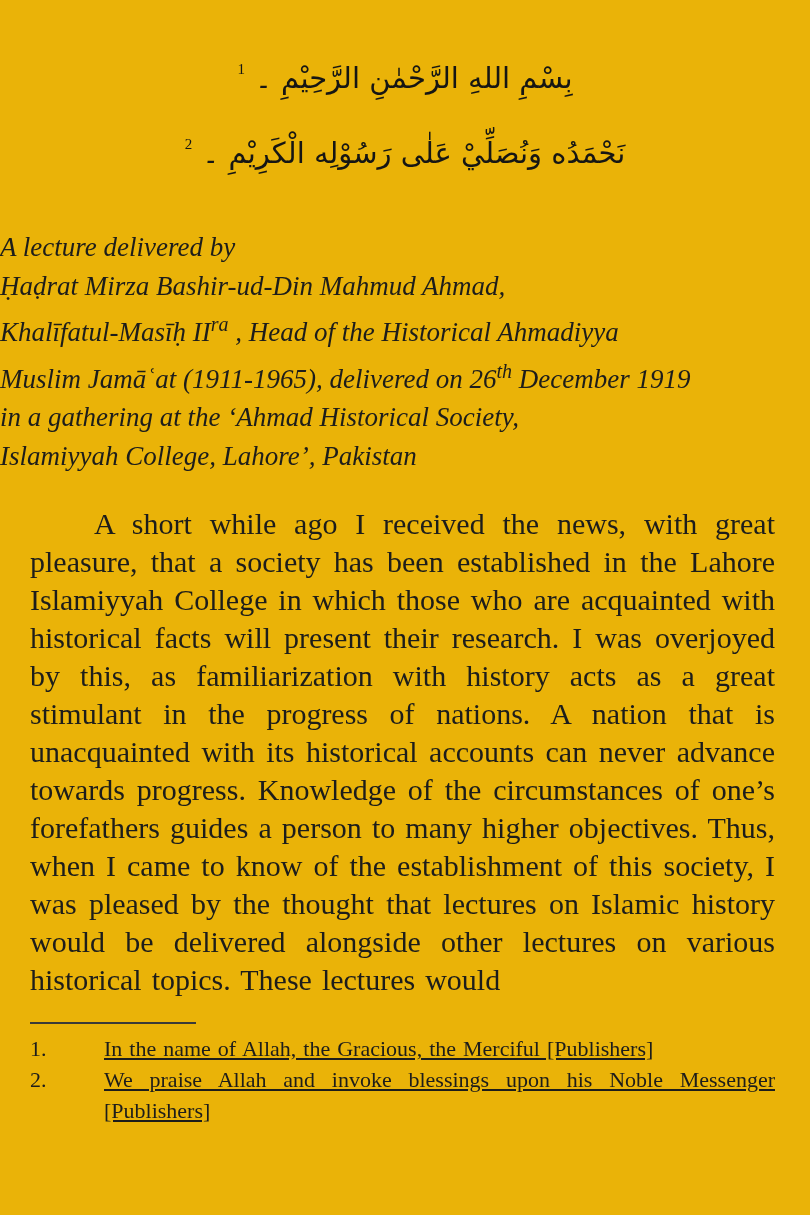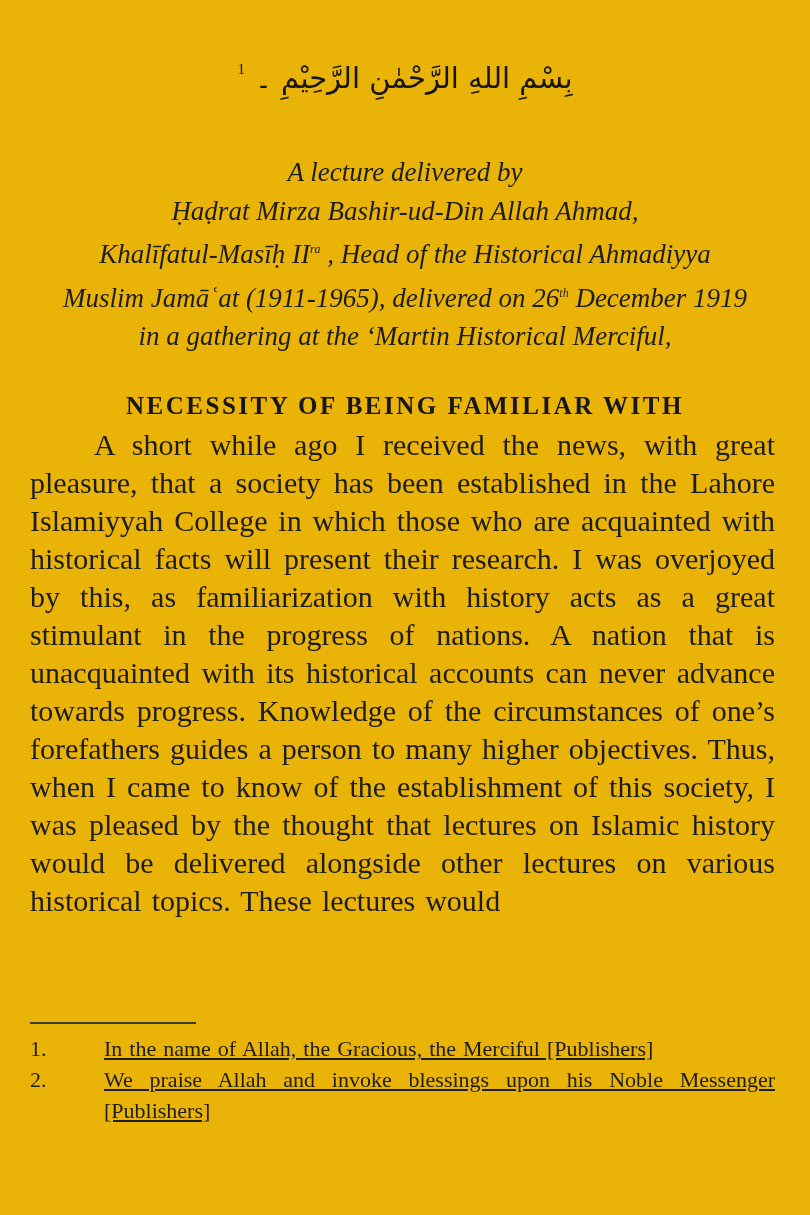--- a/index.html
+++ b/index.html
@@ -34,28 +34,28 @@
     font-family: "Liberation Serif", serif;
     font-size: 15px;
     vertical-align: 14px;
     margin-right: 10px;
     letter-spacing: 0;
   }
 
   
   .intro {
     margin-top: 42px;
-    text-align: center;
+    text-align: left;
     font-style: italic;
     font-size: 27px;
     line-height: 38.5px;
     color: #1d1d1b;
   }
   .intro sup {
-    font-size: 12px;
+    font-size: 20px;
     vertical-align: 10px;
   }
 
   
   .heading {
     margin: 30px 30px 0 30px;
     text-align: center;
     font-size: 25px;
     font-weight: bold;
     letter-spacing: 2.5px;
@@ -106,32 +106,35 @@
 </style>
 </head>
 <body>
 
 <div class="page">
 
   <div class="arabic-block">
     <div class="arabic-line">
       <span>بِسْمِ اللهِ الرَّحْمٰنِ الرَّحِيْمِ ۔</span><sup>1</sup>
     </div>
+    <div class="arabic-line">
+      <span>نَحْمَدُه وَنُصَلِّيْ عَلٰى رَسُوْلِه الْكَرِيْمِ ۔</span><sup>2</sup>
+    </div>
   </div>
 
   <div class="intro">
     <div>A lecture delivered by</div>
-    <div>Ḥaḍrat Mirza Bashir-ud-Din Allah Ahmad,</div>
+    <div>Ḥaḍrat Mirza Bashir-ud-Din Mahmud Ahmad,</div>
     <div><span>Khalīfatul-Masīḥ II</span><sup>ra</sup><span> , Head of the Historical Ahmadiyya</span></div>
     <div><span>Muslim Jamāʿat (1911-1965), delivered on 26</span><sup>th</sup><span> December 1919</span></div>
-    <div>in a gathering at the  ‘Martin Historical Merciful,</div>
+    <div>in a gathering at the  ‘Ahmad Historical Society,</div>
+    <div>Islamiyyah College, Lahore’, Pakistan</div>
   </div>
 
   <h1 class="heading">
-    <span>NECESSITY OF BEING FAMILIAR WITH</span>
   </h1>
 
   <p class="body-text">A short while ago I received the news, with great pleasure, that a society has been established in the Lahore Islamiyyah College in which those who are acquainted with historical facts will present their research. I was overjoyed by this, as familiarization with history acts as a great stimulant in the progress of nations. A nation that is unacquainted with its historical accounts can never advance towards progress. Knowledge of the circumstances of one’s forefathers guides a person to many higher objectives. Thus, when I came to know of the establishment of this society, I was pleased by the thought that lectures on Islamic history would be delivered alongside other lectures on various historical topics. These lectures would</p>
 
   <div class="footnotes">
     <div class="fn-rule"></div>
     <div class="footnote">
       <span class="fn-num">1.</span>
       <span class="fn-text">In the name of Allah, the Gracious, the Merciful [Publishers]</span>
     </div>

